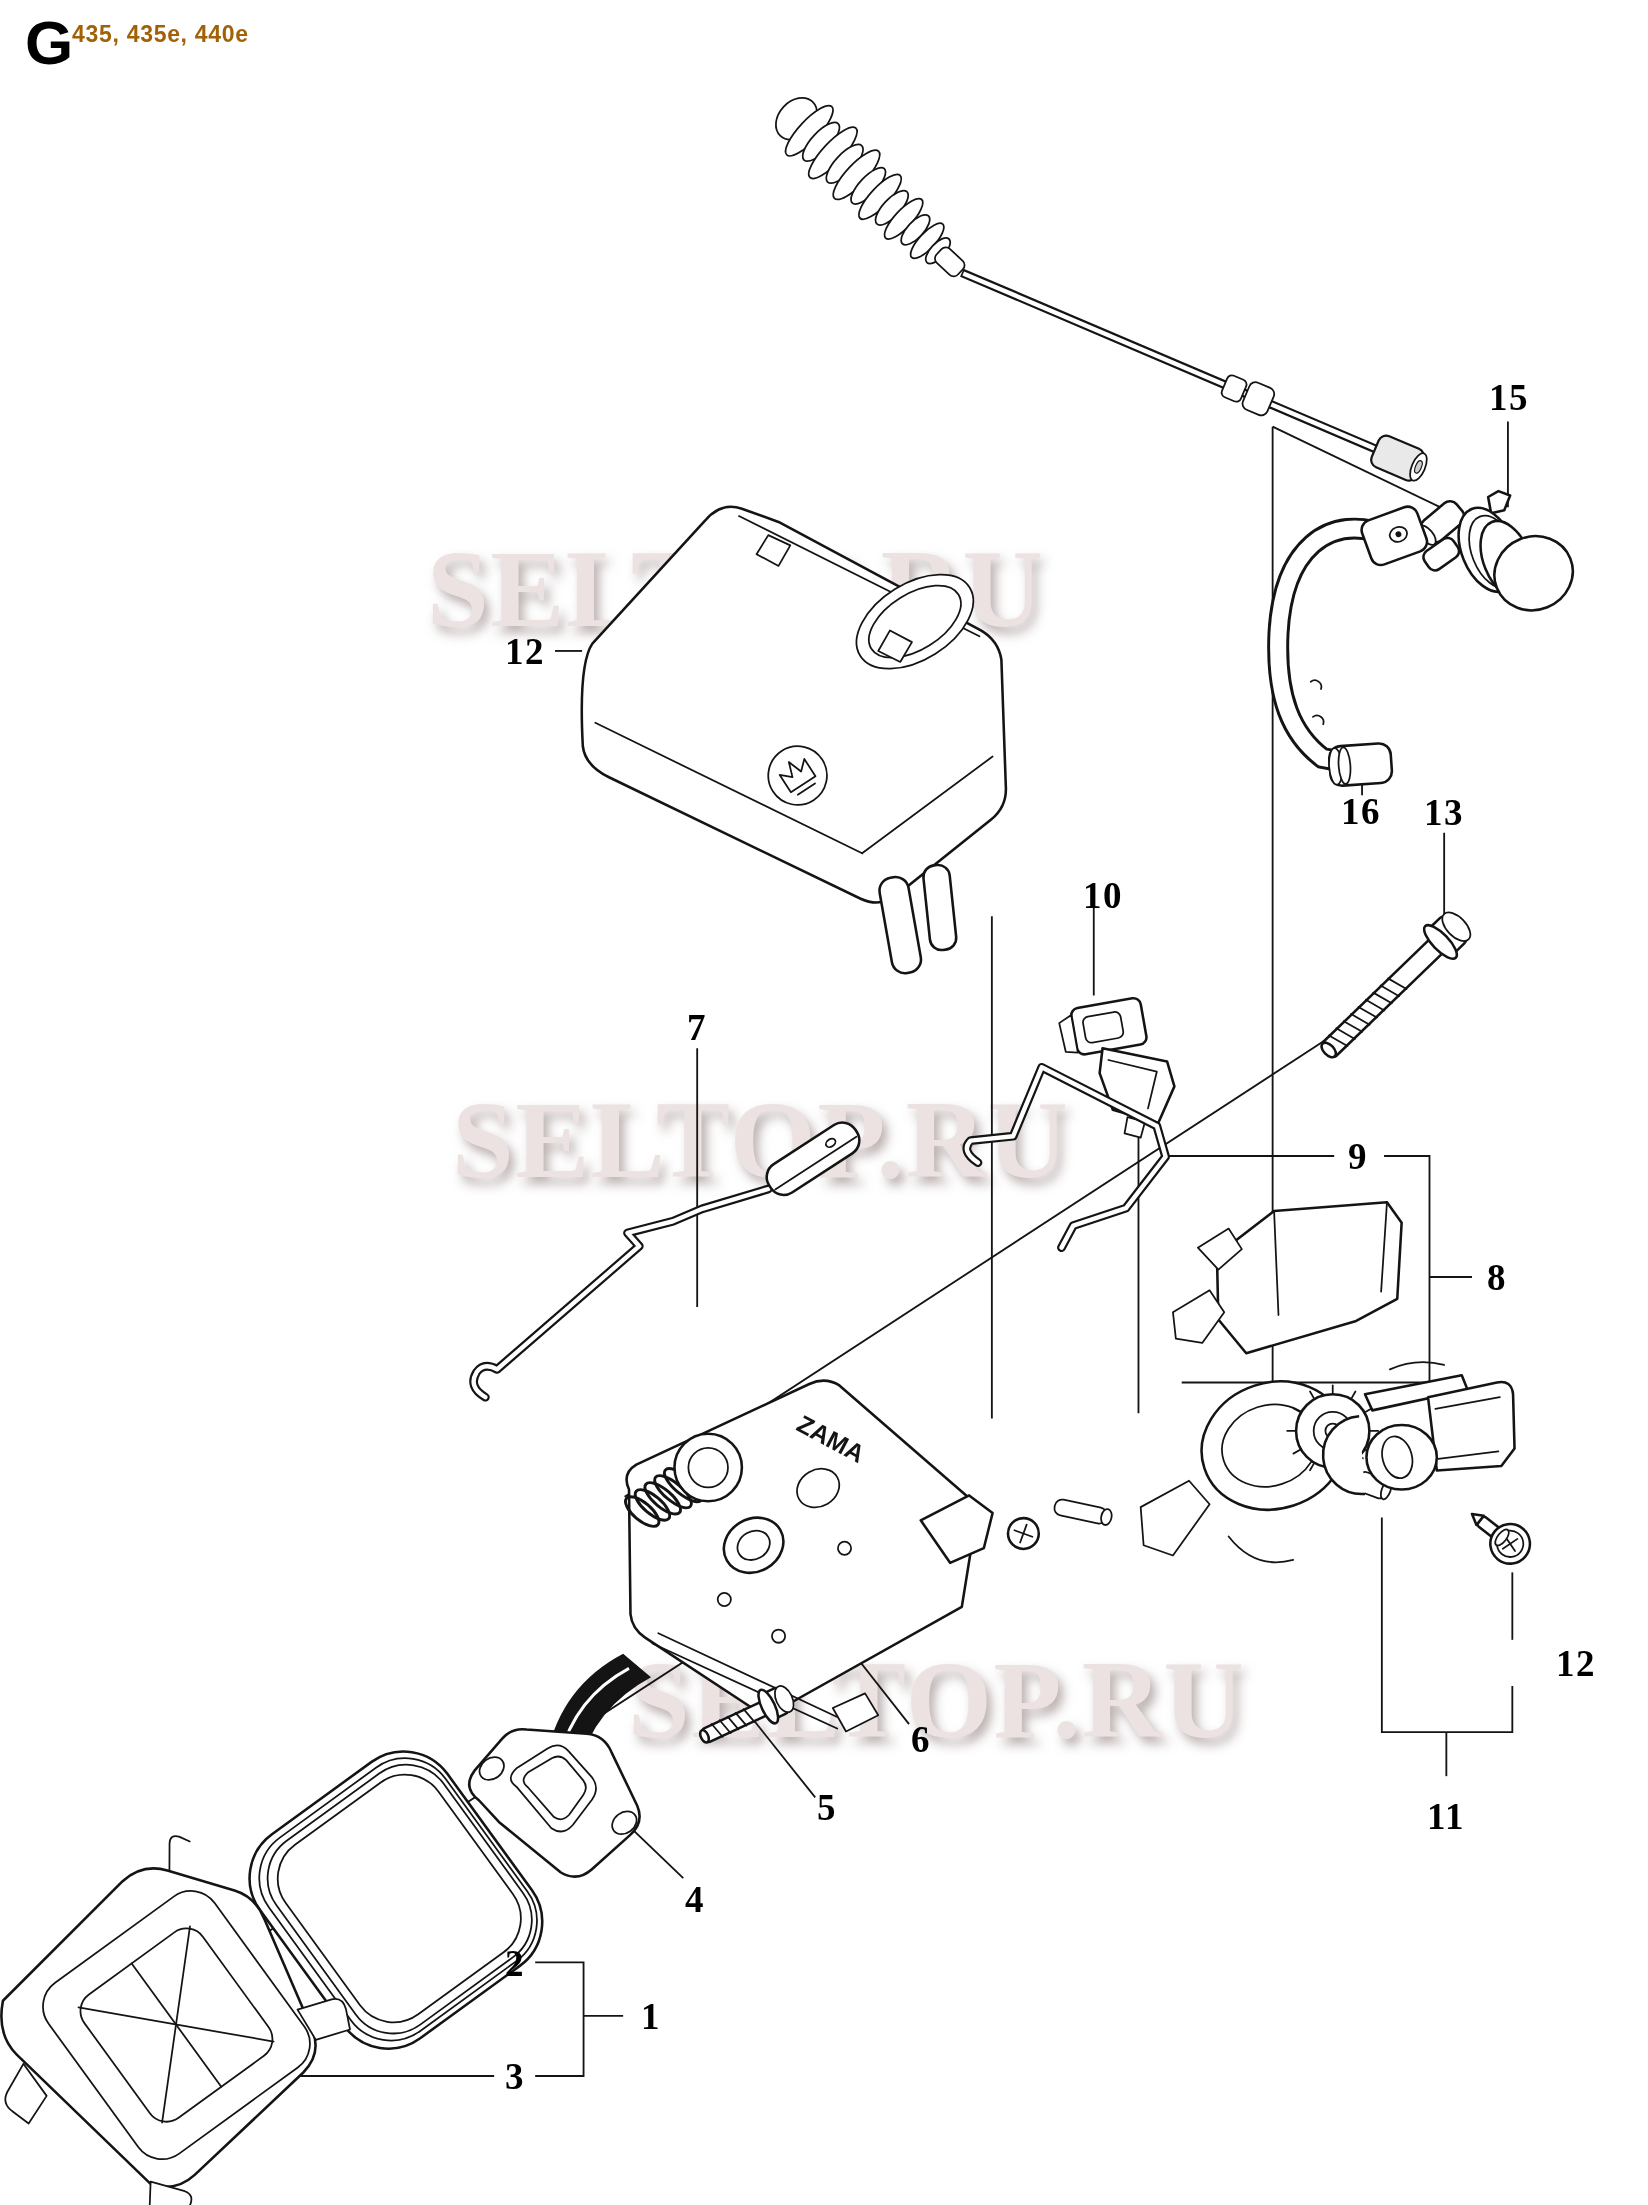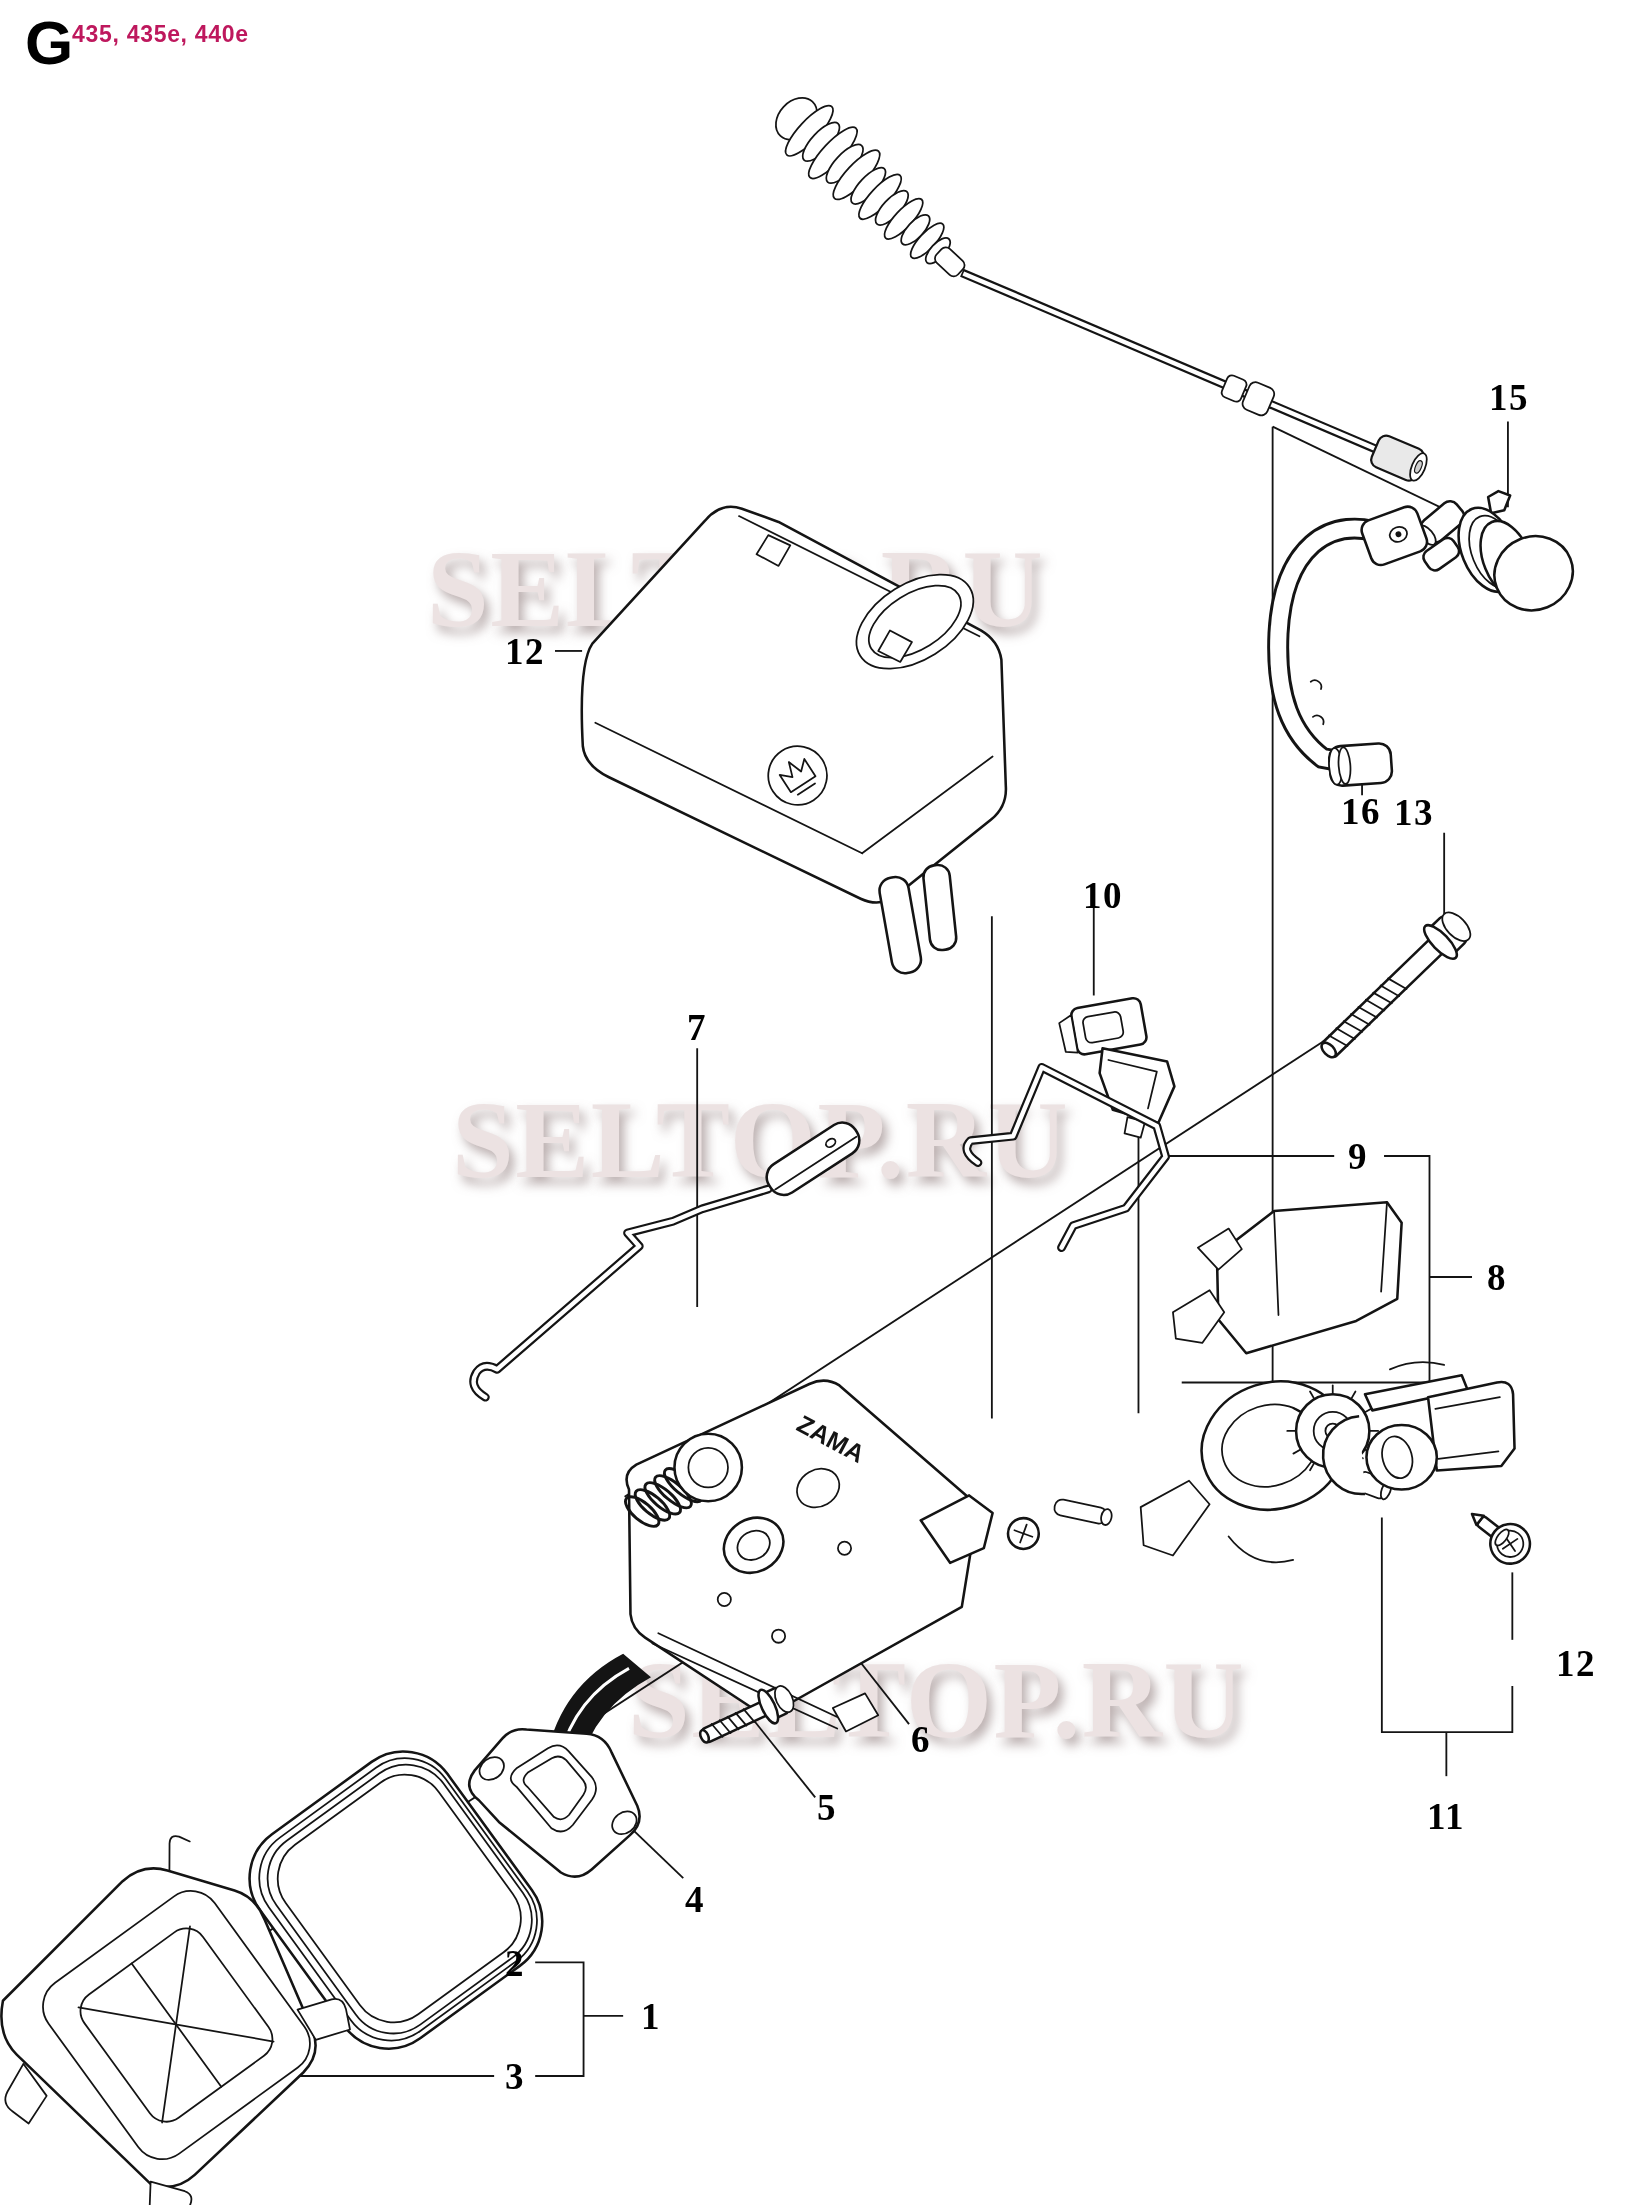--- a/index.html
+++ b/index.html
@@ -6,21 +6,21 @@
   #page{
     position:relative;width:1648px;height:2205px;background:#ffffff;
     font-family:"Liberation Sans",sans-serif;overflow:hidden;
   }
   #diagram-svg{position:absolute;left:0;top:0;}
   .hdr-letter{
     position:absolute;left:25px;top:7.3px;font-size:62px;font-weight:700;color:#000;
     font-family:"Liberation Sans",sans-serif;
   }
   .hdr-models{
-    position:absolute;left:72px;top:20.5px;font-size:23px;font-weight:700;color:#be185d;
+    position:absolute;left:72px;top:20.5px;font-size:23px;font-weight:700;color:#a16207;
     letter-spacing:0.7px;font-family:"Liberation Sans",sans-serif;
   }
   .wm{
     position:absolute;font-family:"Liberation Serif",serif;font-weight:700;
     font-size:111px;letter-spacing:1.5px;white-space:nowrap;
     color:#ece2e2;text-shadow:5.1px 6.6px 10.3px rgba(130,108,108,0.55);
     user-select:none;
   }
   .plabel{
     position:absolute;transform:translate(-50%,-50%);
@@ -362,19 +362,19 @@
   <div class="plabel" style="left:515px;top:2076px;">3</div>
   <div class="plabel" style="left:695px;top:1899px;">4</div>
   <div class="plabel" style="left:827px;top:1807px;">5</div>
   <div class="plabel" style="left:921px;top:1739px;">6</div>
   <div class="plabel" style="left:697px;top:1027px;">7</div>
   <div class="plabel" style="left:1497px;top:1277px;">8</div>
   <div class="plabel" style="left:1358px;top:1156px;">9</div>
   <div class="plabel" style="left:1103px;top:883px;margin-top:12px;">10</div>
   <div class="plabel" style="left:1446px;top:1816px;">11</div>
   <div class="plabel" style="left:1576px;top:1663px;">12</div>
-  <div class="plabel" style="left:1414px;top:812px;">13</div>
+  <div class="plabel" style="left:1444px;top:812px;">13</div>
   <div class="plabel" style="left:525px;top:651px;">12</div>
   <div class="plabel" style="left:1509px;top:397px;">15</div>
   <div class="plabel" style="left:1361px;top:811px;">16</div>
 
 </div>
 
 
 </body></html>

